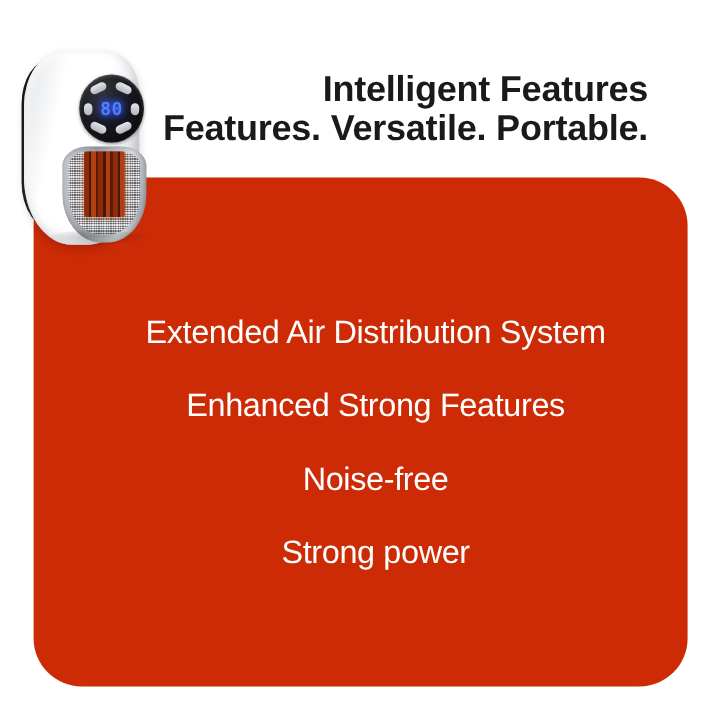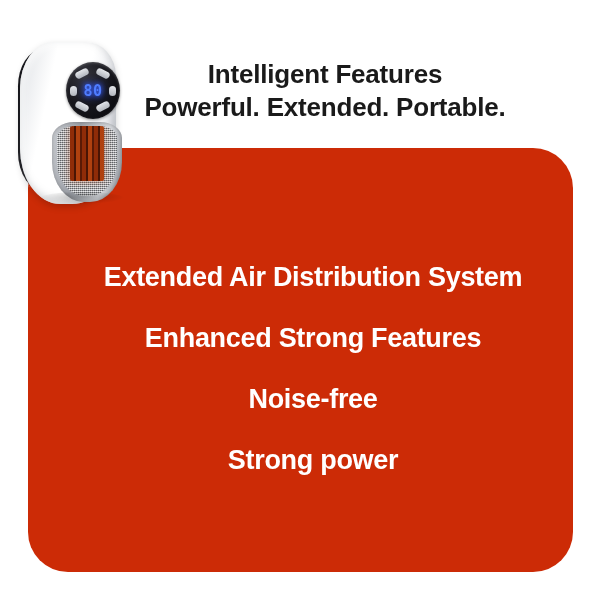--- a/index.html
+++ b/index.html
@@ -20,24 +20,24 @@
     height: 607px;
     background: #ffffff;
   }
 
   
   .heading {
     position: absolute;
     left: 110px;
     top: 58px;
     width: 430px;
-    text-align: center;
+    text-align: right;
     color: #1a1a1a;
     font-weight: 700;
-    font-size: 26px;
+    font-size: 30px;
     line-height: 33px;
     letter-spacing: -0.2px;
   }
   .heading-line-1 { display: block; }
   .heading-line-2 { display: block; }
 
   
   .red-panel {
     position: absolute;
     left: 28px;
@@ -58,21 +58,21 @@
     display: flex;
     flex-direction: column;
     align-items: center;
     justify-content: center;
     gap: 27px;
     padding-top: 16px;
     box-sizing: border-box;
   }
   .feature-item {
     color: #ffffff;
-    font-weight: 700;
+    font-weight: 400;
     font-size: 27px;
     line-height: 34px;
     letter-spacing: -0.3px;
     text-align: center;
     white-space: nowrap;
     margin-left: 25px;
   }
 
   
   .heater {
@@ -225,21 +225,21 @@
 
   <div class="features">
     <div class="feature-item">Extended Air Distribution System</div>
     <div class="feature-item">Enhanced Strong Features</div>
     <div class="feature-item">Noise-free</div>
     <div class="feature-item">Strong power</div>
   </div>
 
   <div class="heading">
     <span class="heading-line-1">Intelligent Features</span>
-    <span class="heading-line-2">Powerful. Extended. Portable.</span>
+    <span class="heading-line-2">Features. Versatile. Portable.</span>
   </div>
 
   <div class="heater">
     <div class="heater-black-side">
       <div class="heater-vent-lines"></div>
     </div>
     <div class="heater-body">
       <div class="heater-dial">
         <span class="dial-seg top-left"></span>
         <span class="dial-seg top-right"></span>

